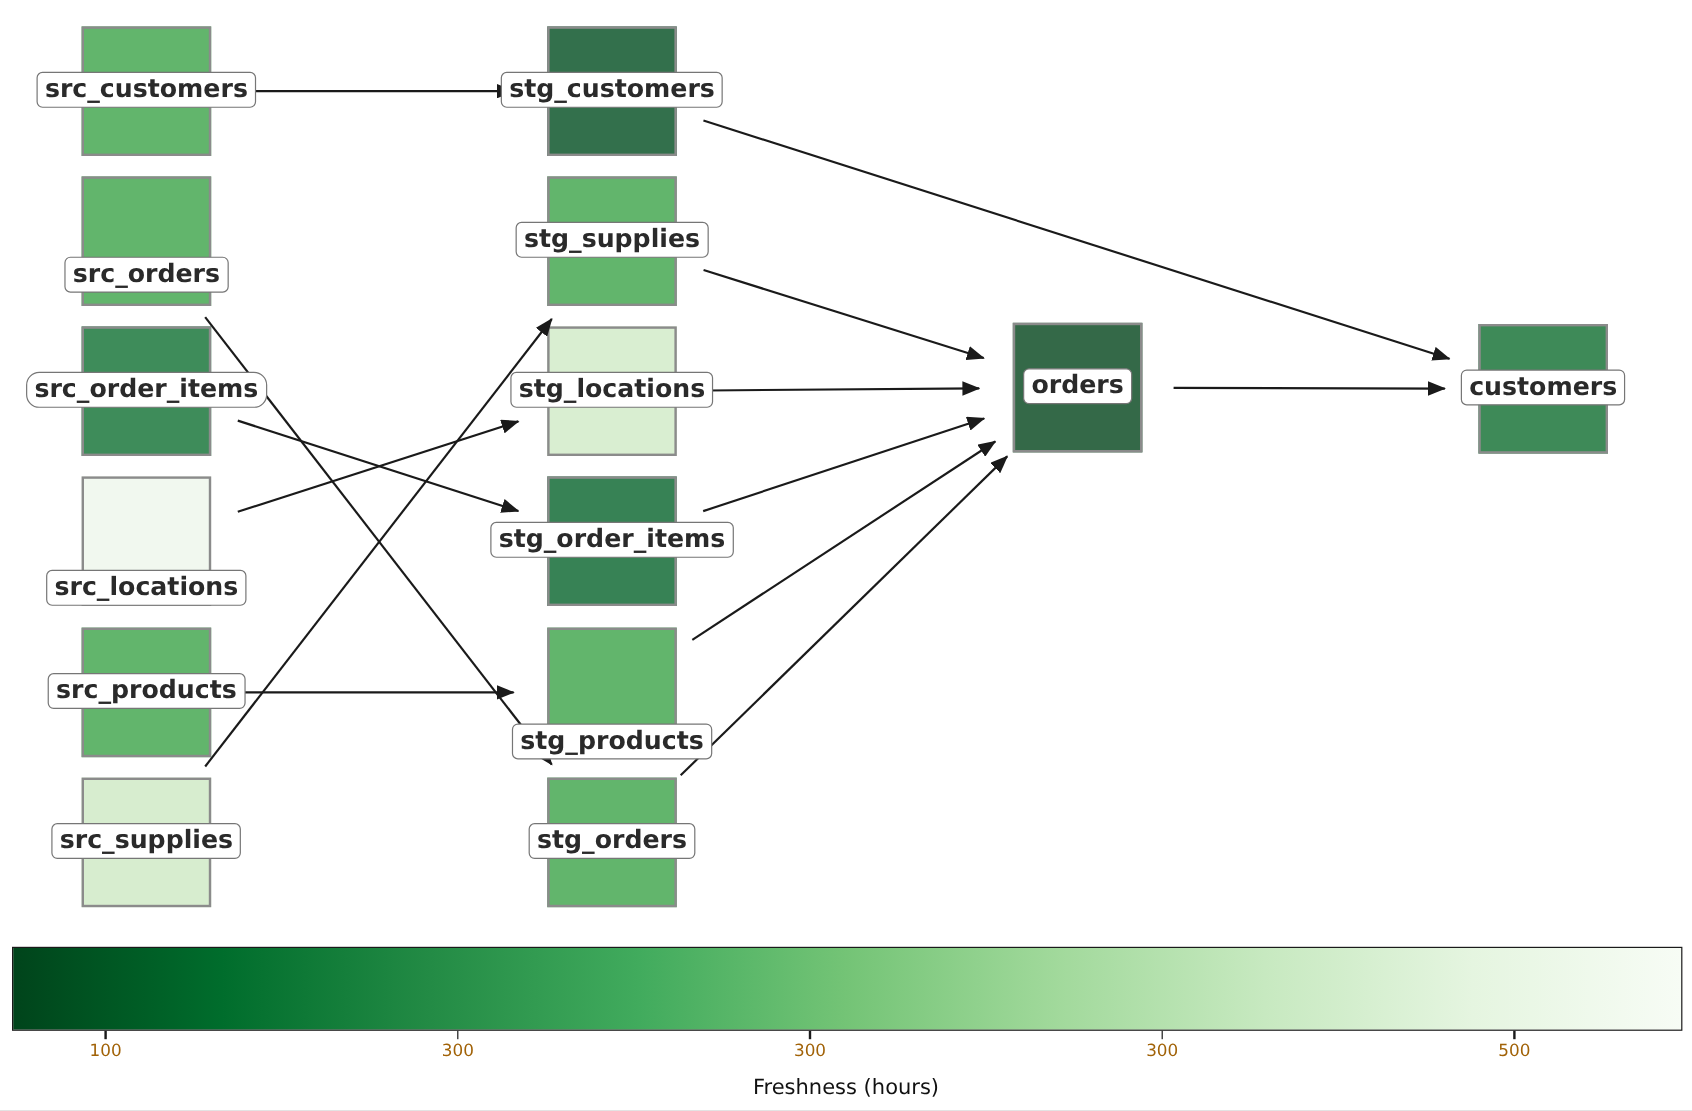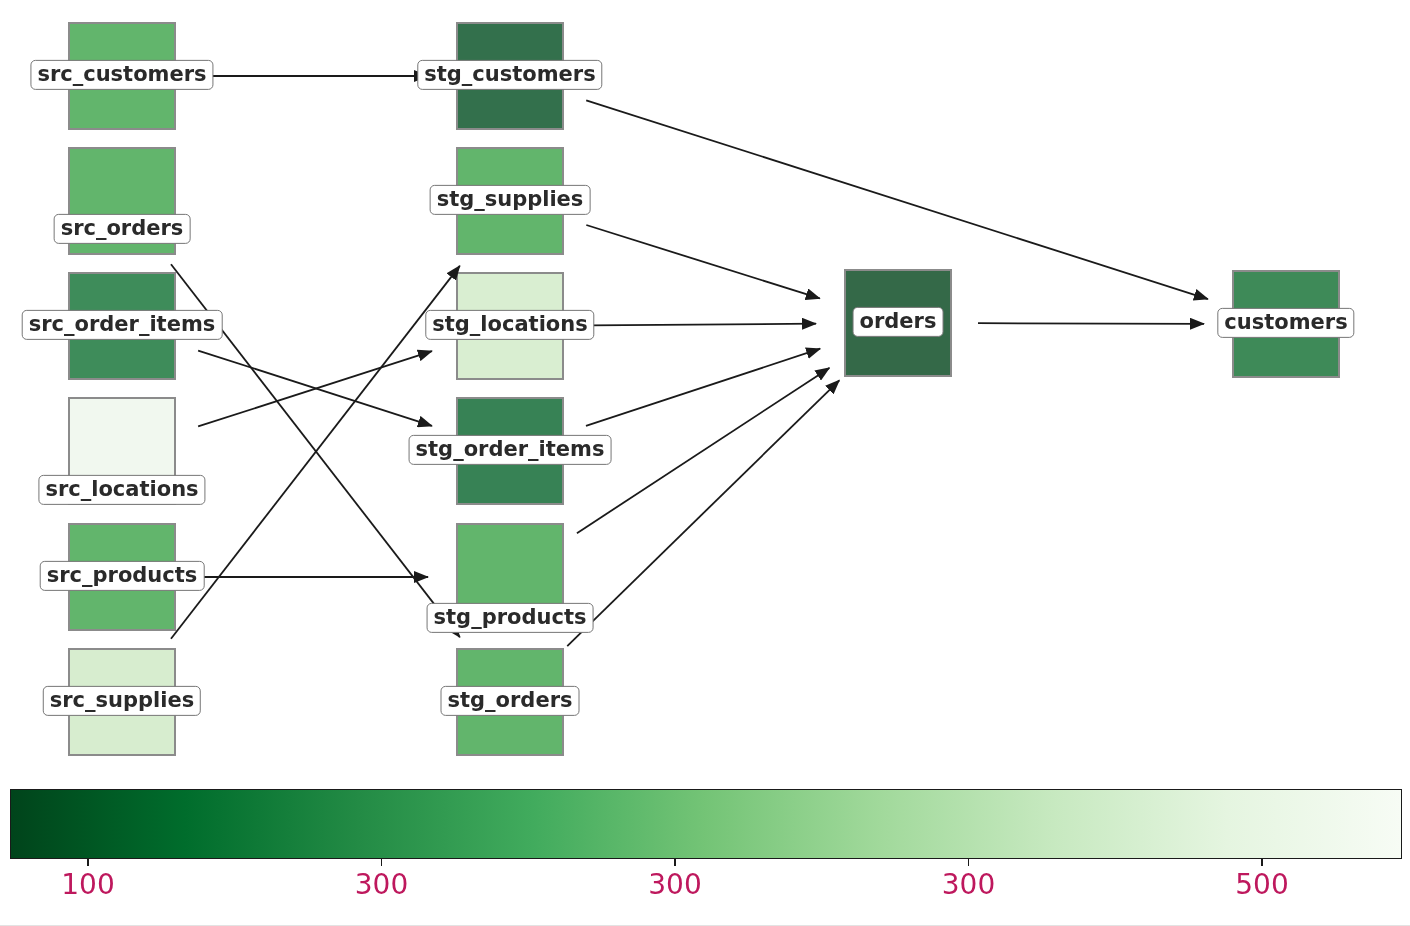--- a/index.html
+++ b/index.html
@@ -36,22 +36,22 @@
     box-sizing:border-box;
   }
   .cb-tick{
     position:absolute;
     width:1.5px;height:7px;
     background:#1a1a1a;
   }
   .cb-tick-label{
     position:absolute;
     transform:translateX(-50%);
-    font-size:28px;
-    color:#be185d;
+    font-size:14px;
+    color:#a16207;
     white-space:nowrap;
   }
   .axis-label{
     position:absolute;
     left:0;right:0;
     top:897px;
     text-align:center;
     font-size:17.5px;
     color:#111111;
   }
@@ -99,21 +99,21 @@
         <line x1="589.9976087797631" y1="325.3814617877853" x2="816.0024510007428" y2="323.63400166752" stroke="#1a1a1a" stroke-width="1.8" marker-end="url(#arrow)"></line>
         <line x1="585.972622410247" y1="425.93686683373295" x2="820.1280620294968" y2="348.68971149542375" stroke="#1a1a1a" stroke-width="1.8" marker-end="url(#arrow)"></line>
         <line x1="576.9332467333983" y1="533.1828745611259" x2="829.3934220982668" y2="367.91255357484596" stroke="#1a1a1a" stroke-width="1.8" marker-end="url(#arrow)"></line>
         <line x1="567.2283797164929" y1="646.0990826996112" x2="839.3409107905948" y2="380.29844023289843" stroke="#1a1a1a" stroke-width="1.8" marker-end="url(#arrow)"></line>
         <line x1="977.9997342982734" y1="323.206184882212" x2="1204.0002723442697" y2="323.78866049573264" stroke="#1a1a1a" stroke-width="1.8" marker-end="url(#arrow)"></line>
       </g>
   </svg>
   <div id="label-layer">
       <div class="node-label" style="left: 122px; top: 75px;">src_customers</div>
       <div class="node-label" style="left: 122px; top: 200px; margin-top: 29px;">src_orders</div>
-      <div class="node-label" style="left: 122px; top: 325px;">src_order_items</div>
+      <div class="node-label" style="left: 122px; top: 325px; border-radius: 11px;">src_order_items</div>
       <div class="node-label" style="left: 122px; top: 450px; margin-top: 40px;">src_locations</div>
       <div class="node-label" style="left: 122px; top: 576px;">src_products</div>
       <div class="node-label" style="left: 122px; top: 701px;">src_supplies</div>
       <div class="node-label" style="left: 510px; top: 75px;">stg_customers</div>
       <div class="node-label" style="left: 510px; top: 200px;">stg_supplies</div>
       <div class="node-label" style="left: 510px; top: 325px; text-align: right;">stg_locations</div>
       <div class="node-label" style="left: 510px; top: 450px;">stg_order_items</div>
       <div class="node-label" style="left: 510px; top: 576px; margin-top: 42px;">stg_products</div>
       <div class="node-label" style="left: 510px; top: 701px;">stg_orders</div>
       <div class="node-label" style="left: 898px; top: 322px; text-align: right;">orders</div>
@@ -126,14 +126,15 @@
       <div class="cb-tick-label" style="left: 88px; top: 868px;">100</div>
       <div class="cb-tick" style="left: 380.75px; top: 859px;"></div>
       <div class="cb-tick-label" style="left: 381.5px; top: 868px;">300</div>
       <div class="cb-tick" style="left: 674.25px; top: 859px;"></div>
       <div class="cb-tick-label" style="left: 675px; top: 868px;">300</div>
       <div class="cb-tick" style="left: 967.75px; top: 859px;"></div>
       <div class="cb-tick-label" style="left: 968.5px; top: 868px;">300</div>
       <div class="cb-tick" style="left: 1261.25px; top: 859px;"></div>
       <div class="cb-tick-label" style="left: 1262px; top: 868px;">500</div>
     </div>
+  <div class="axis-label">Freshness (hours)</div>
   <div id="bottom-hairline"></div>
 </div>
 
 </body></html>

